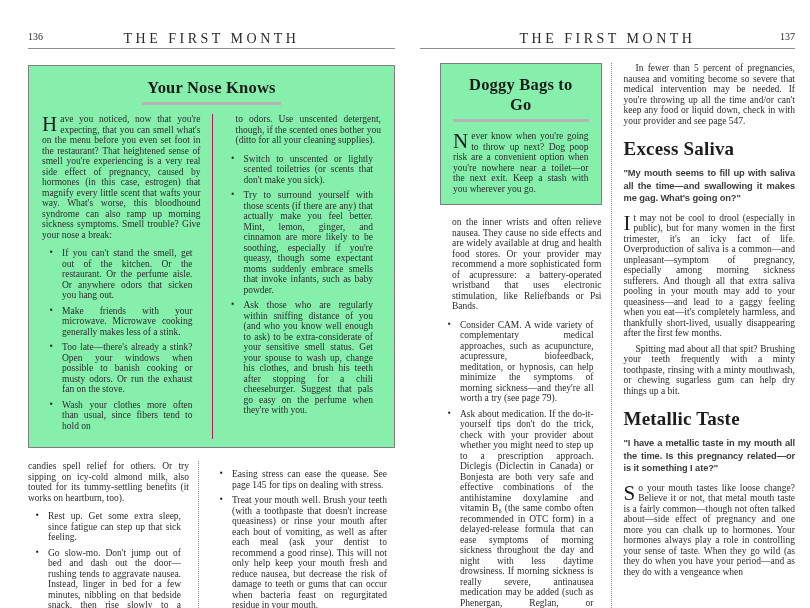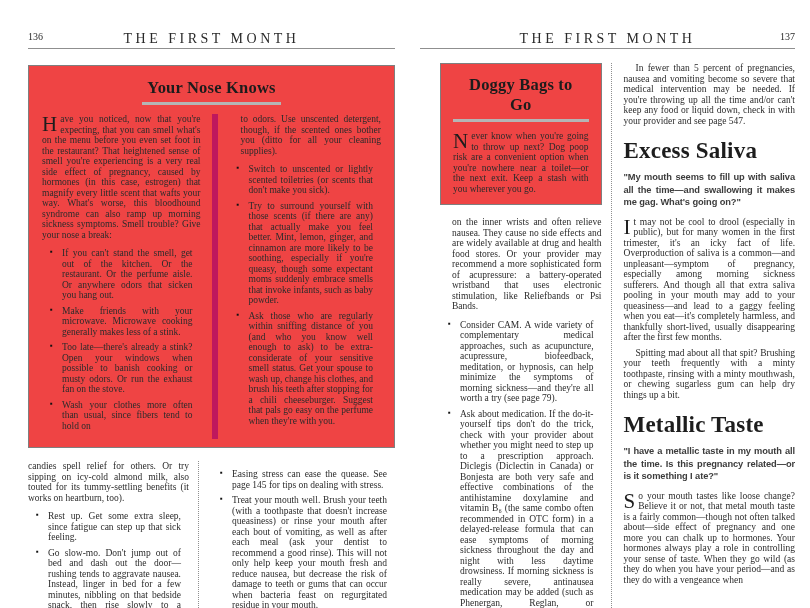--- a/index.html
+++ b/index.html
@@ -13,52 +13,52 @@
   .page-right { left:420px; width:375px; }
 
   .pghead { position:relative; margin-top:31px; height:13px; }
   .running-head { text-align:center; font-size:14px; letter-spacing:3.5px; color:#2a2a2a; }
   .page-num { position:absolute; top:0; font-size:10px; color:#2a2a2a; }
   .page-num.left { left:0; }
   .page-num.right { right:0; }
   .head-rule { border-bottom:1px solid #8f8f8f; margin-top:4px; }
 
   
-  .feature-box { border:1px solid #7f7f7f; background:#ef4444; }
+  .feature-box { border:1px solid #7f7f7f; background:#86efac; }
   .box-nose { margin-top:16px; padding:10px 13px 8px; }
   .box-doggy { padding:9px 12px 10px; margin-bottom:12px; }
   .box-title-wrap { text-align:center; margin:2px 0 9px; }
   .box-title {
     display:inline-block; font-size:16.5px; font-weight:bold; color:#1c1c1c;
     letter-spacing:0.2px; border-bottom:3px solid #b5b5b5; padding:0 5px 4px;
   }
   .box-cols { display:flex; }
   .box-col1 { width:50%; padding-right:11px; box-sizing:border-box; }
-  .box-col2 { width:50%; border-left:6px solid #be185d; padding-left:11px; box-sizing:border-box; }
+  .box-col2 { width:50%; border-left:1px solid #be185d; padding-left:11px; box-sizing:border-box; }
 
   
   .bt { font-size:9.5px; line-height:10.5px; text-align:justify; color:#2b2b2b; }
   p.bt { margin:0 0 5px; }
   ul.blist { list-style:none; margin:8px; padding:0; }
   li.bt { position:relative; padding-left:12px; margin:0 0 5px; }
   li.bt::before { content:"\25AA"; position:absolute; left:0; top:-1px; font-size:8px; color:#111; }
   .cont { padding-left:12px; }       
   .indent { text-indent:12px; }
 
   .dropcap { float:left; font-size:21px; line-height:17px; padding:2px 3px 0 0; color:#1d1d1d; }
 
   
   .cols { display:flex; margin-top:13px; }
   .page-left  .colA { width:170px; padding-right:9px; box-sizing:border-box; }
   .page-left  .colB { flex:1; border-left:1px dotted #8f8f8f; padding-left:13px; }
   .page-right .cols { margin-left:20px; margin-top:14px; }
   .page-right .colA { width:171px; padding-right:9px; box-sizing:border-box; }
   .page-right .colB { width:172px; border-left:1px dotted #8f8f8f; padding-left:12px; }
 
-  .qa-head { font-size:23px; font-weight:bold; color:#1d1d1d; letter-spacing:0.2px; margin:12px 0 7px; }
+  .qa-head { font-size:19px; font-weight:bold; color:#1d1d1d; letter-spacing:0.2px; margin:12px 0 7px; }
   .quote {
     font-family:"Liberation Sans","DejaVu Sans",sans-serif; font-weight:bold;
     font-size:9.3px; line-height:12.5px; color:#3c3c3c; text-align:justify;
     letter-spacing:-0.1px; margin:0 0 8px;
   }
 </style>
 </head>
 <body>
 
 <div class="spread">

